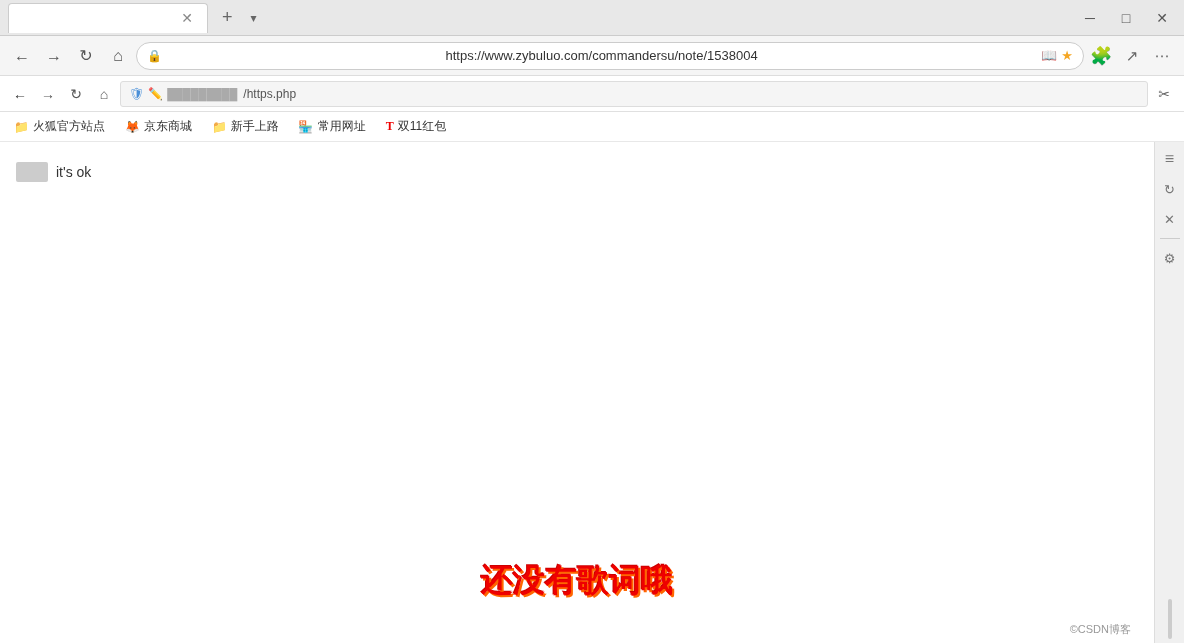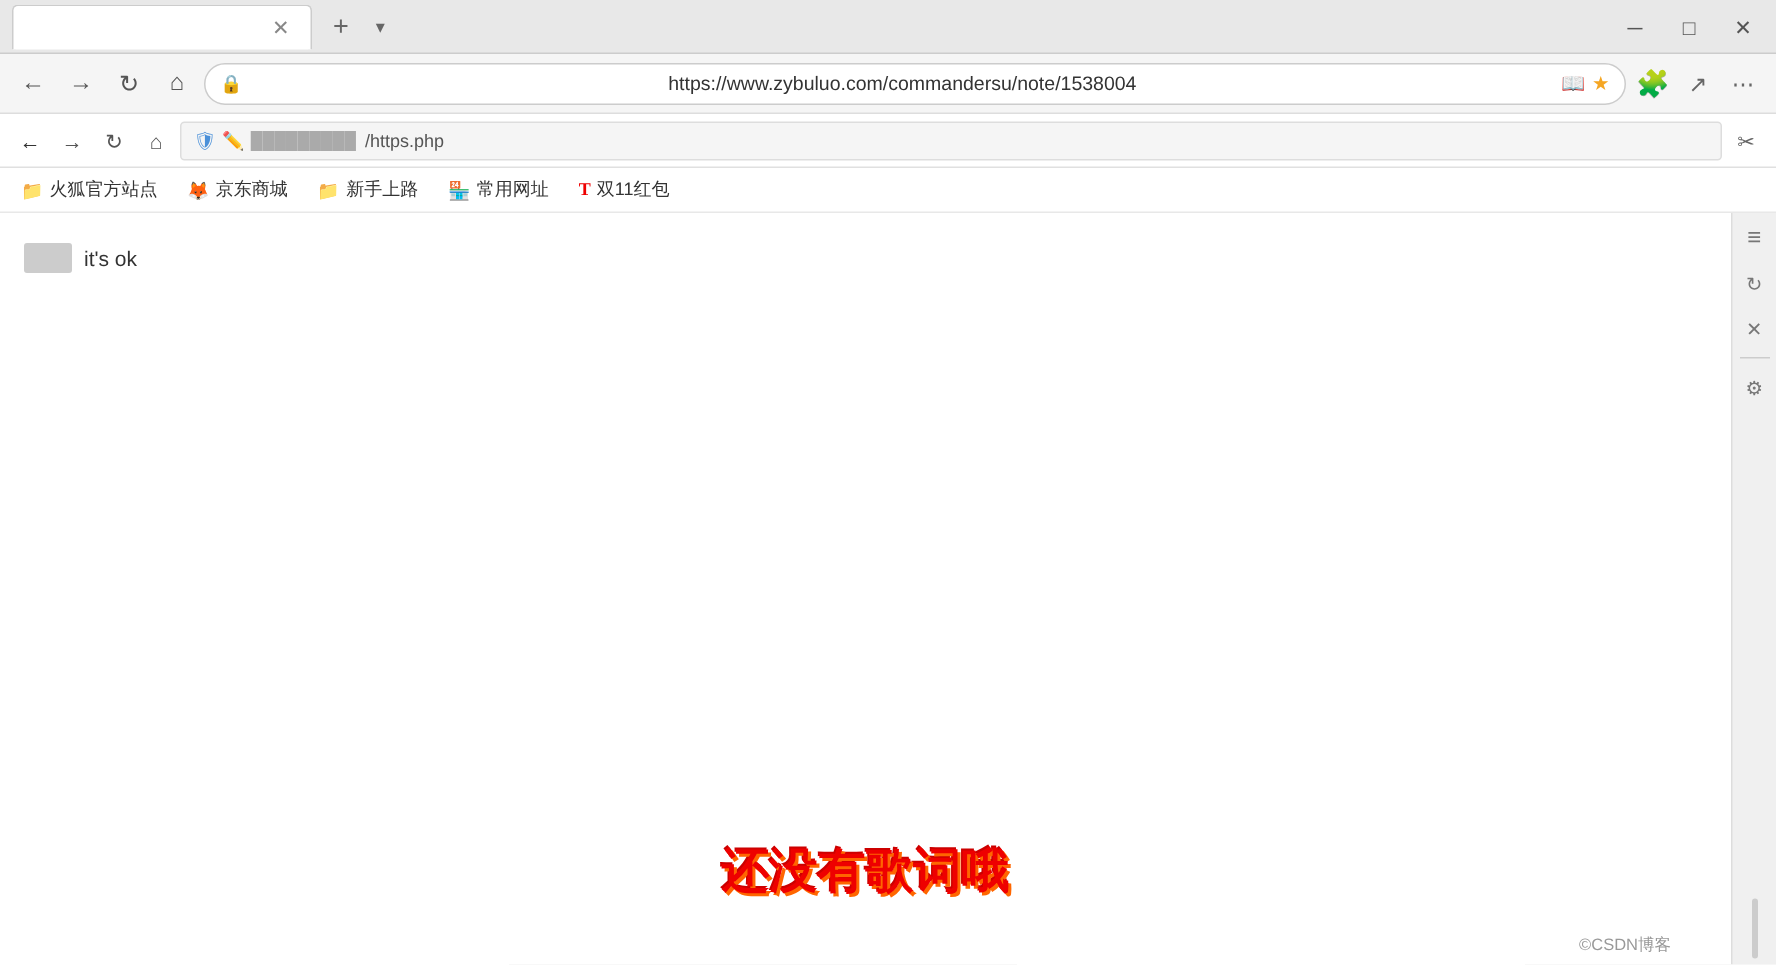--- a/index.html
+++ b/index.html
@@ -57,21 +57,21 @@
     
     .page-image-text { display: flex; align-items: center; gap: 8px; margin-top: 8px; }
     .page-image-placeholder { width: 32px; height: 20px; background: #ccc; border-radius: 2px; flex-shrink: 0; }
     .page-text { font-size: 14px; color: #333; }
 
     
     .bottom-overlay { position: absolute; bottom: 40px; left: 50%; transform: translateX(-50%); text-align: center; }
     .bottom-text { font-size: 32px; font-weight: bold; color: #e00; text-shadow: 2px 2px 0 #ff6600, -1px -1px 0 #cc0000; font-family: 'Microsoft YaHei', sans-serif; }
 
     
-    .csdn-watermark { position: absolute; bottom: 6px; right: 40px; font-size: 11px; color: #999; }
+    .csdn-watermark { position: absolute; bottom: 6px; right: 23px; font-size: 11px; color: #999; }
   </style>
 </head>
 <body>
 
 <div class="browser-window">
 
   <div class="title-bar">
     <div class="title-bar-left">
       <div class="tab">
         <span class="tab-title"></span>

